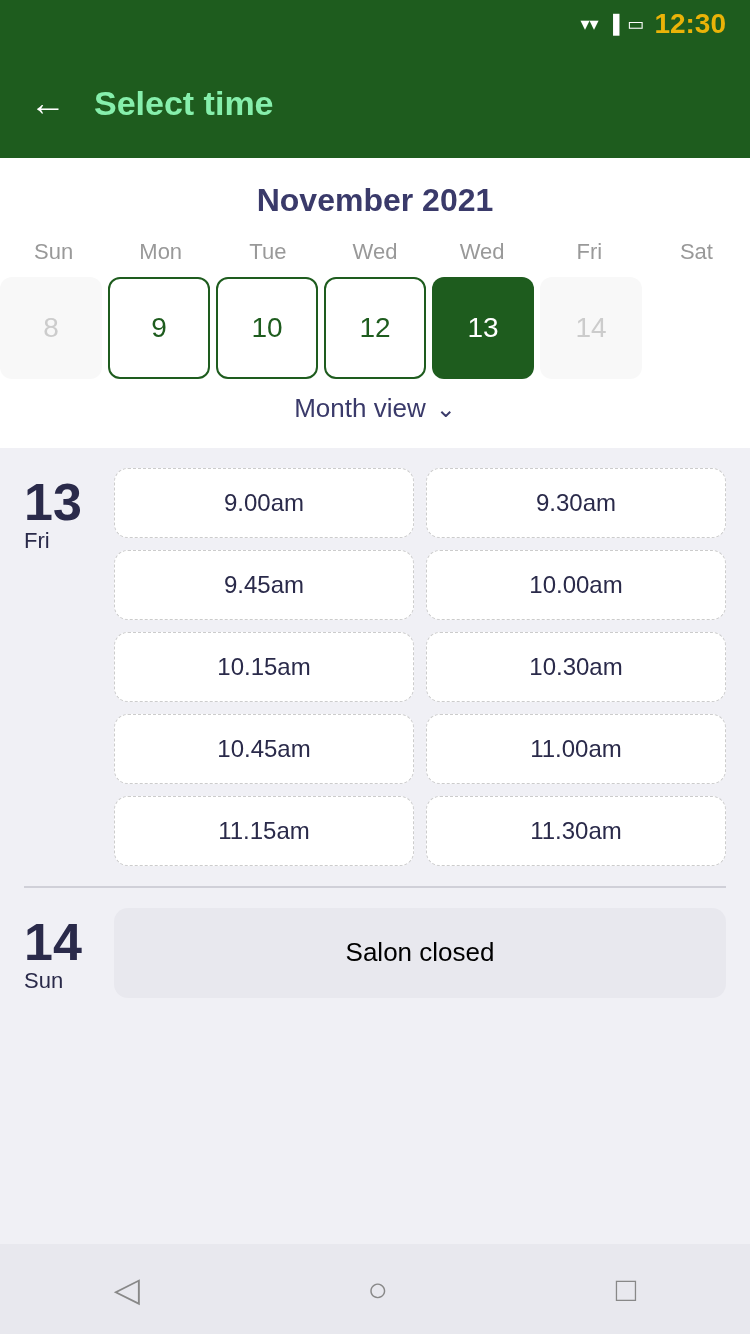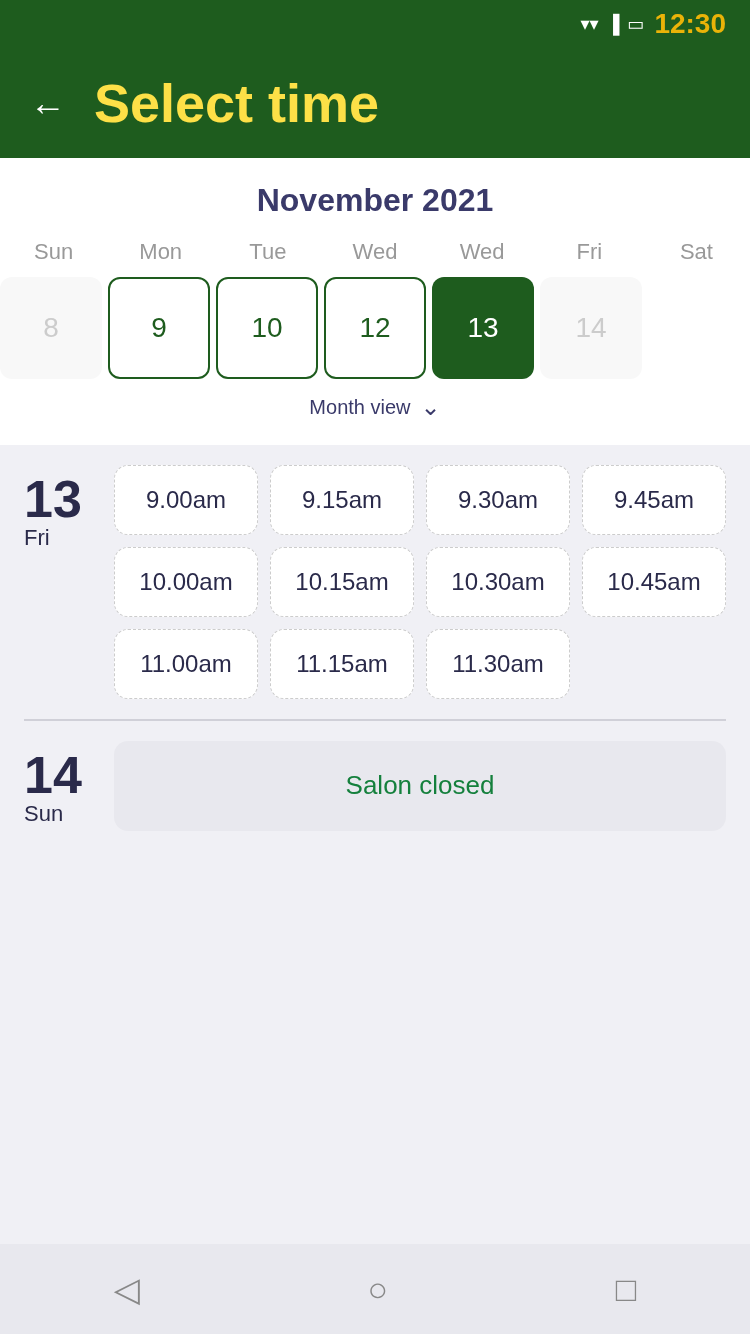--- a/index.html
+++ b/index.html
@@ -46,22 +46,22 @@
       padding: 0 30px;
       gap: 28px;
     }
     .back-btn {
       color: white;
       font-size: 36px;
       cursor: pointer;
       line-height: 1;
     }
     .header-title {
-      color: #fde047;
-      font-size: 54px;
+      color: #86efac;
+      font-size: 34px;
       font-weight: 700;
     }
 
     
     .calendar-section {
       background: white;
       padding: 24px 0 16px;
     }
     .month-year {
       text-align: center;
@@ -114,21 +114,21 @@
     
     .month-view-row {
       display: flex;
       align-items: center;
       justify-content: center;
       gap: 10px;
       padding: 14px 0 8px;
       cursor: pointer;
     }
     .month-view-label {
-      font-size: 20px;
+      font-size: 26px;
       color: #3a3a6a;
       font-weight: 500;
     }
     .chevron-down {
       font-size: 24px;
       color: #3a3a6a;
     }
 
     
     .time-slots-area {
@@ -156,21 +156,21 @@
       line-height: 1;
     }
     .day-name {
       font-size: 22px;
       color: #2a2a4a;
       font-weight: 400;
     }
     .slots-grid {
       flex: 1;
       display: grid;
-      grid-template-columns: repeat(4, 1fr);
+      grid-template-columns: repeat(2, 1fr);
       gap: 12px;
     }
     .time-slot {
       background: white;
       border-radius: 14px;
       border: 1.5px dashed #ccc;
       display: flex;
       align-items: center;
       justify-content: center;
       padding: 18px 8px;
@@ -194,21 +194,21 @@
     }
     .closed-slot {
       flex: 1;
       background: #e8e8ee;
       border-radius: 14px;
       display: flex;
       align-items: center;
       justify-content: center;
       padding: 28px;
       font-size: 26px;
-      color: #15803d;
+      color: #000000;
       min-height: 90px;
     }
 
     
     .bottom-nav {
       position: fixed;
       bottom: 0;
       width: 750px;
       height: 90px;
       background: #e8e8ee;
@@ -269,21 +269,20 @@
 
 <div class="time-slots-area">
 
   <div class="day-block">
     <div class="day-label">
       <span class="day-number">13</span>
       <span class="day-name">Fri</span>
     </div>
     <div class="slots-grid">
       <div class="time-slot">9.00am</div>
-      <div class="time-slot">9.15am</div>
       <div class="time-slot">9.30am</div>
       <div class="time-slot">9.45am</div>
       <div class="time-slot">10.00am</div>
       <div class="time-slot">10.15am</div>
       <div class="time-slot">10.30am</div>
       <div class="time-slot">10.45am</div>
       <div class="time-slot">11.00am</div>
       <div class="time-slot">11.15am</div>
       <div class="time-slot">11.30am</div>
     </div>

